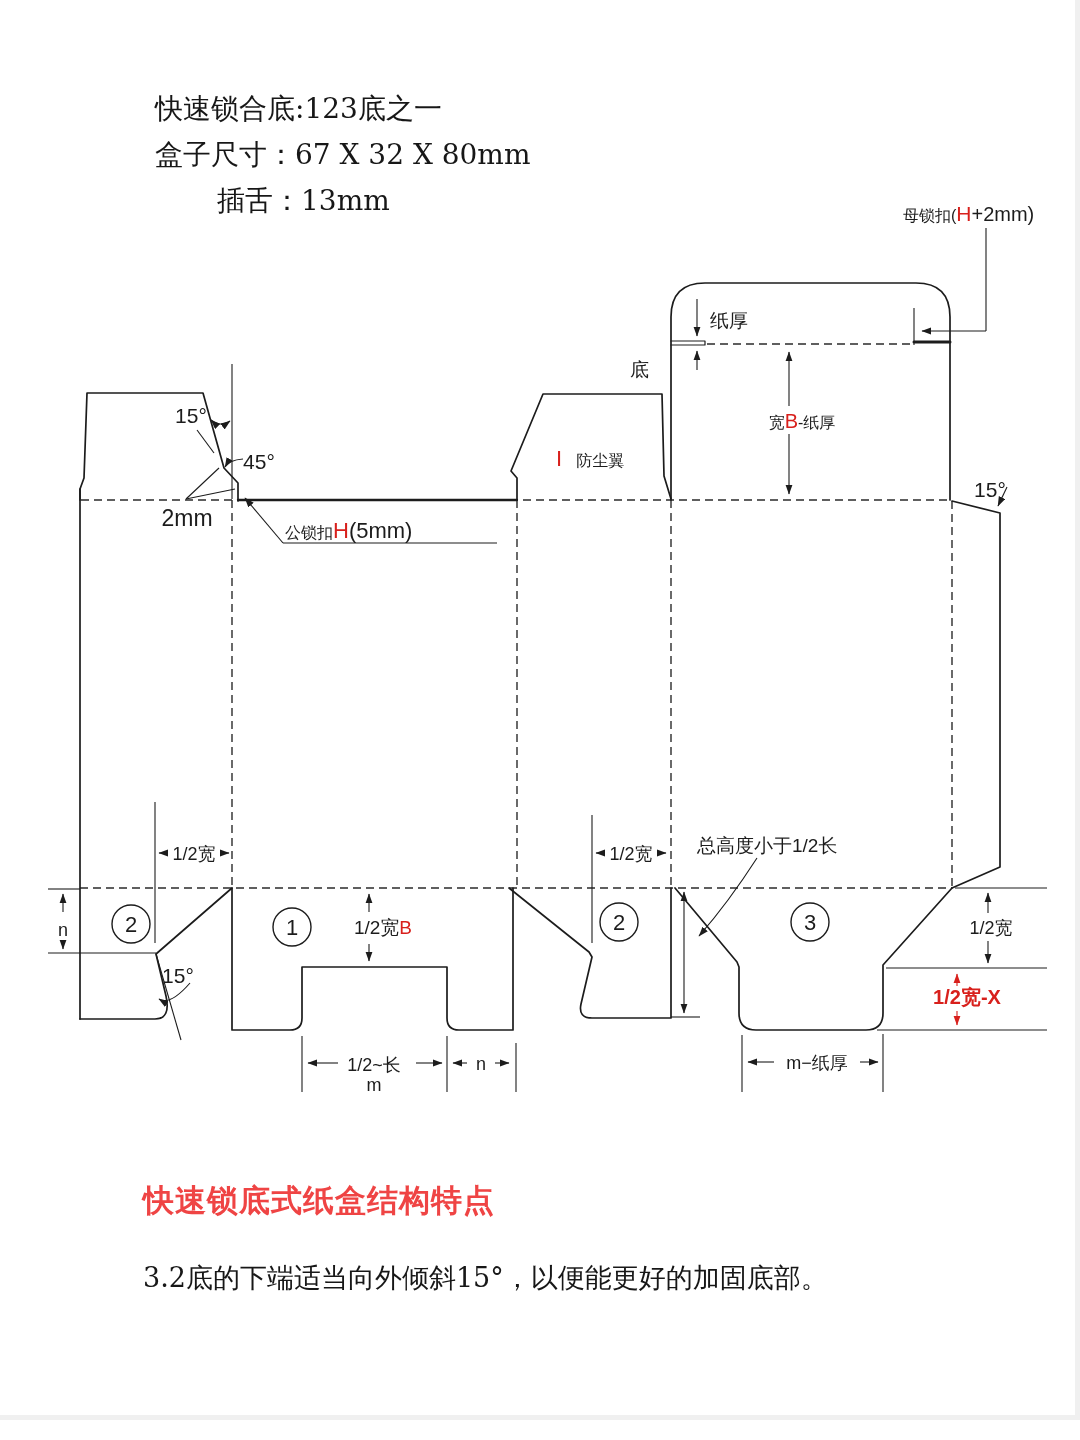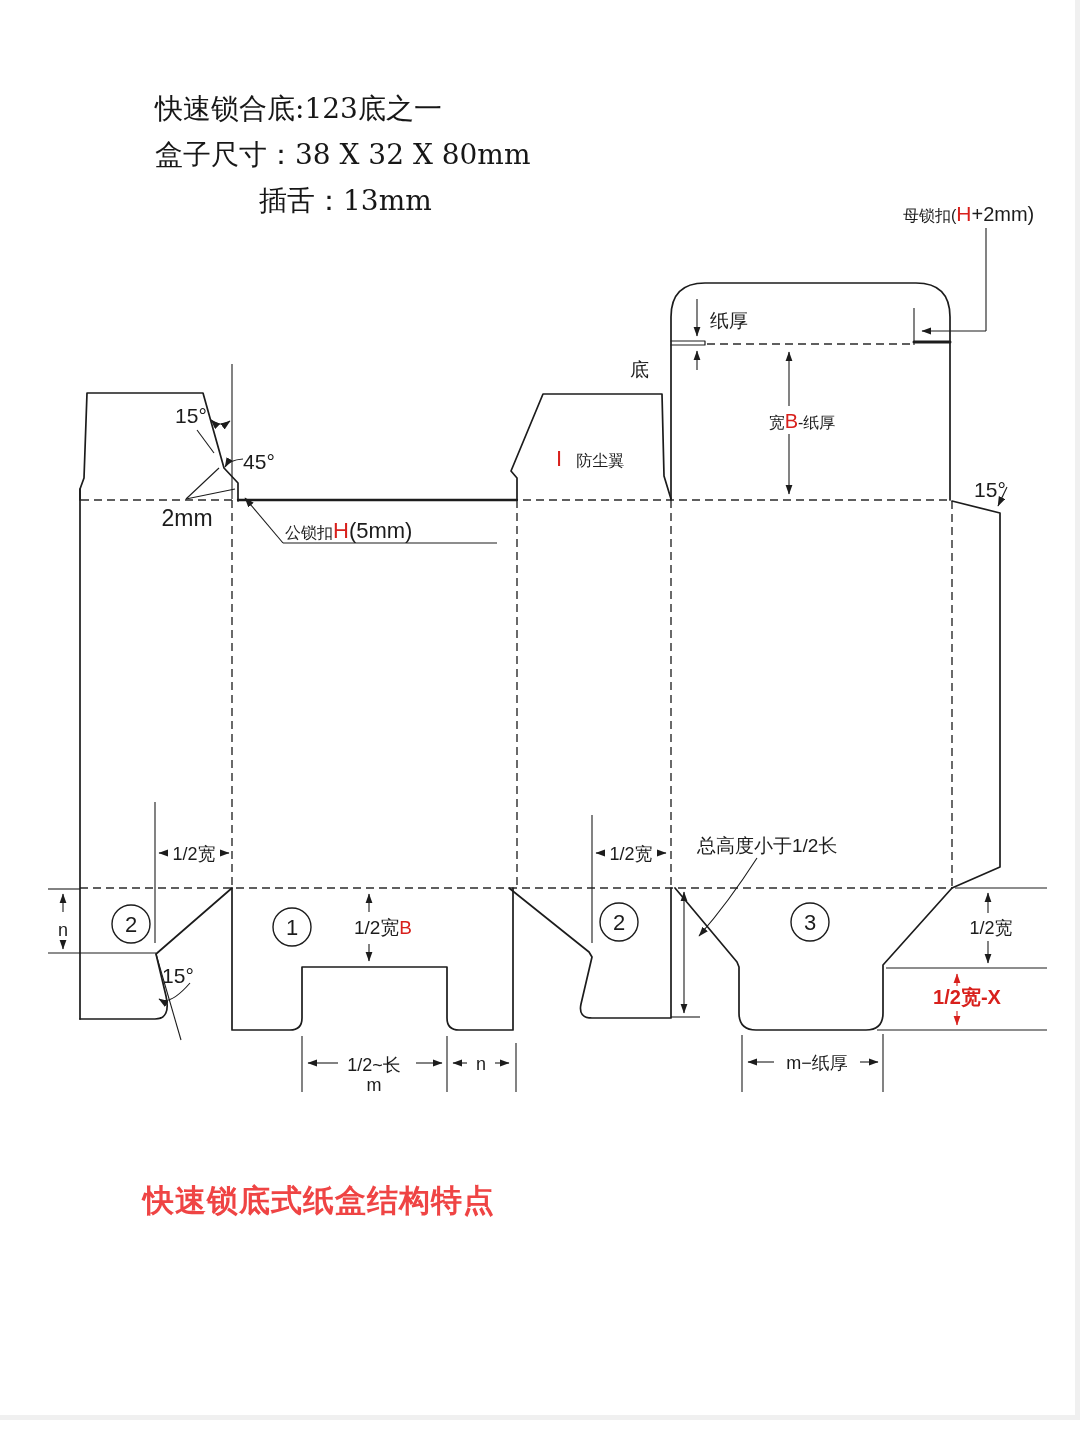--- a/index.html
+++ b/index.html
@@ -1,20 +1,20 @@
 <!DOCTYPE html>
 <html><head>
 <meta charset="utf-8">
 <style>
   html,body{margin:0;padding:0;background:#ffffff;}
   .page{position:relative;width:1080px;height:1420px;background:#ffffff;overflow:hidden;
         font-family:"Liberation Sans",sans-serif;color:#1c1c1c;}
   .title-block{position:absolute;left:155px;top:86px;font-family:"DejaVu Serif","Liberation Serif",serif;
         font-size:28px;color:#171717;line-height:46px;}
-  .title-line3{margin-left:104px;}
+  .title-line3{margin-left:62px;}
   svg.diagram{position:absolute;left:0;top:0;}
   svg text{font-family:"Liberation Sans",sans-serif;fill:#1c1c1c;}
   svg text.cjk{font-size:19px;}
   svg text.lat{font-size:21px;}
   svg text.dim{font-size:18px;}
   svg text.num{font-size:22px;}
   .red{fill:#d8201c;color:#d8201c;}
   .features{position:absolute;left:143px;top:1180px;width:880px;}
   .features h2{margin:0 0 38px 0;font-family:"Liberation Sans",sans-serif;font-weight:bold;
         font-size:31px;color:#ef4444;letter-spacing:1px;}
@@ -24,21 +24,21 @@
   .edge-b{position:absolute;left:0;bottom:0;width:100%;height:5px;background:#f0f0f0;}
 </style>
 </head>
 <body>
 
 <div class="page">
 
   <div class="title-block">
     <div>快速锁合底:123底之一</div>
     <div>
-      <span>盒子尺寸：</span><span>38 X 32 X 80mm</span>
+      <span>盒子尺寸：</span><span>67 X 32 X 80mm</span>
     </div>
     <div class="title-line3">
       <span>插舌：</span><span>13mm</span>
     </div>
   </div>
 
   <svg class="diagram" width="1080" height="1150" viewBox="0 0 1080 1150">
     <defs>
       <marker id="ah" markerWidth="10" markerHeight="8" refX="8.5" refY="3.2" orient="auto">
         <path d="M0,0 L9,3.2 L0,6.4 Z" fill="#1c1c1c"></path>
@@ -194,17 +194,18 @@
     <text class="red" x="967" y="1004" text-anchor="middle" font-size="20" font-weight="bold">1/2宽-X</text>
 
     <text class="dim" x="374" y="1071" text-anchor="middle" font-size="19">1/2~长</text>
     <text class="dim" x="374" y="1091" text-anchor="middle" font-size="19">m</text>
     <text class="dim" x="481" y="1070" text-anchor="middle" font-size="19">n</text>
     <text class="dim" x="817" y="1069" text-anchor="middle" font-size="19">m−纸厚</text>
   </svg>
 
   <div class="features">
     <h2>快速锁底式纸盒结构特点</h2>
+    <div class="item">3.2底的下端适当向外倾斜15°，以便能更好的加固底部。</div>
   </div>
 
   <div class="edge-r"></div>
   <div class="edge-b"></div>
 </div>
 
 </body></html>

